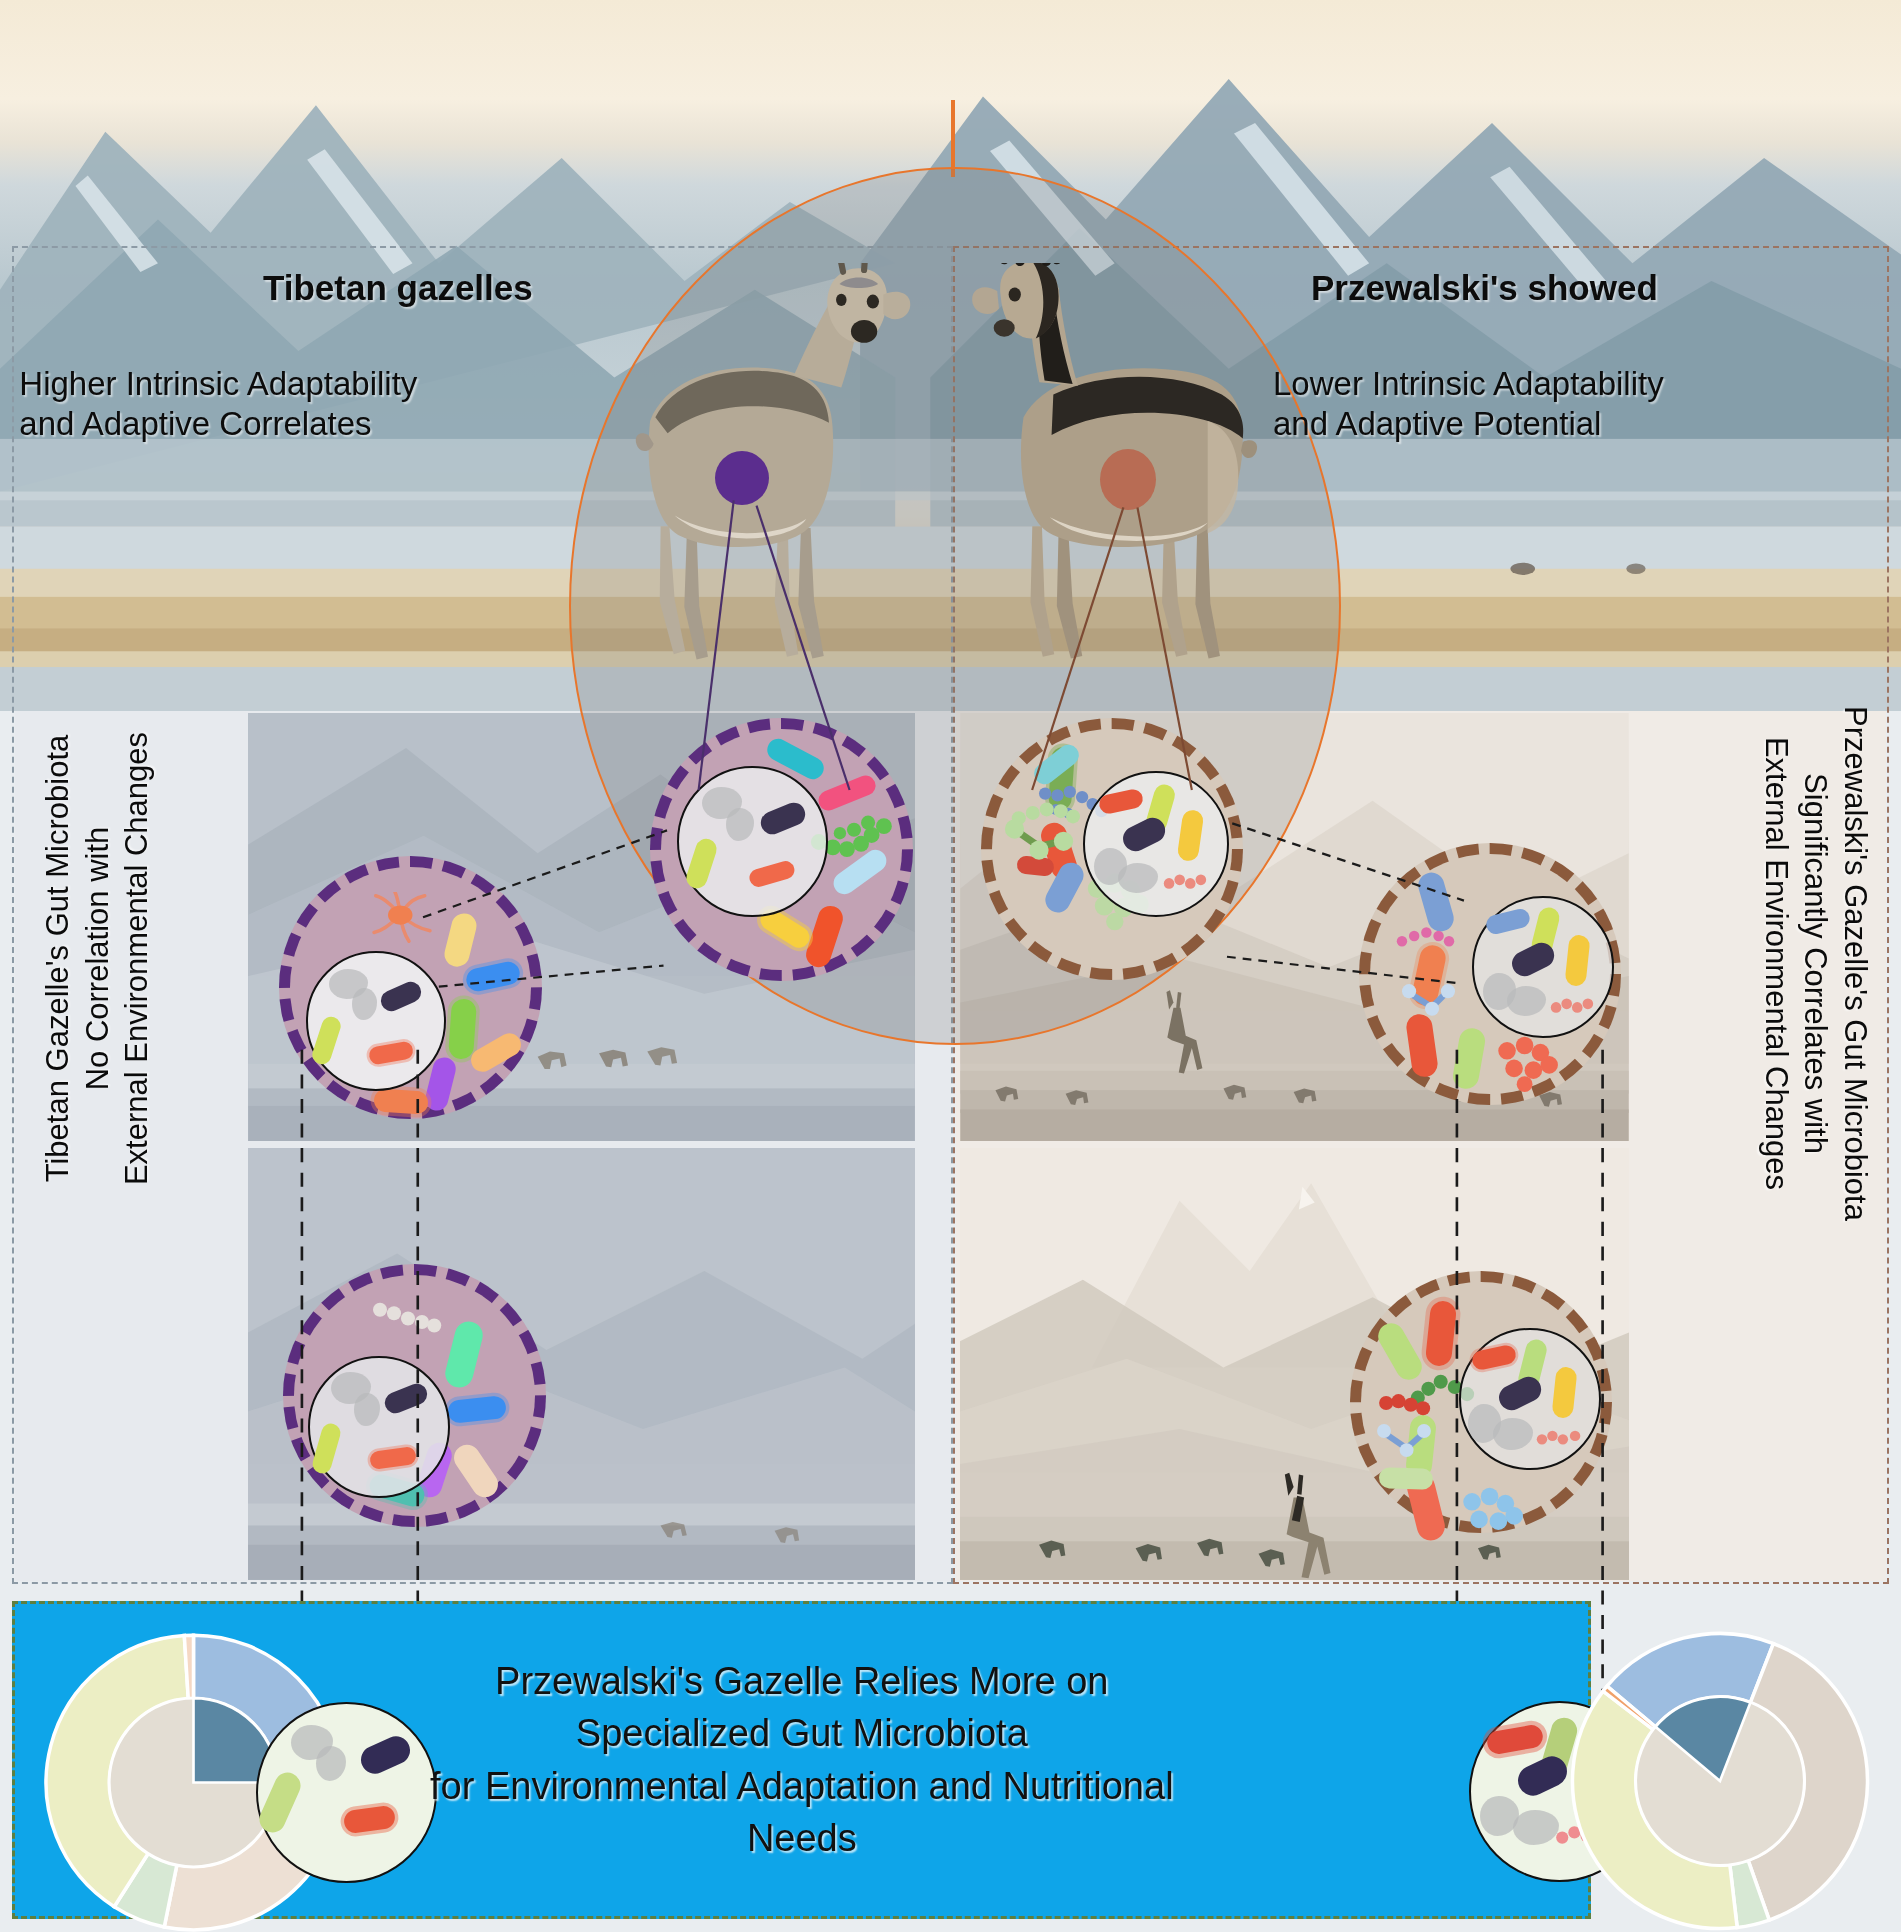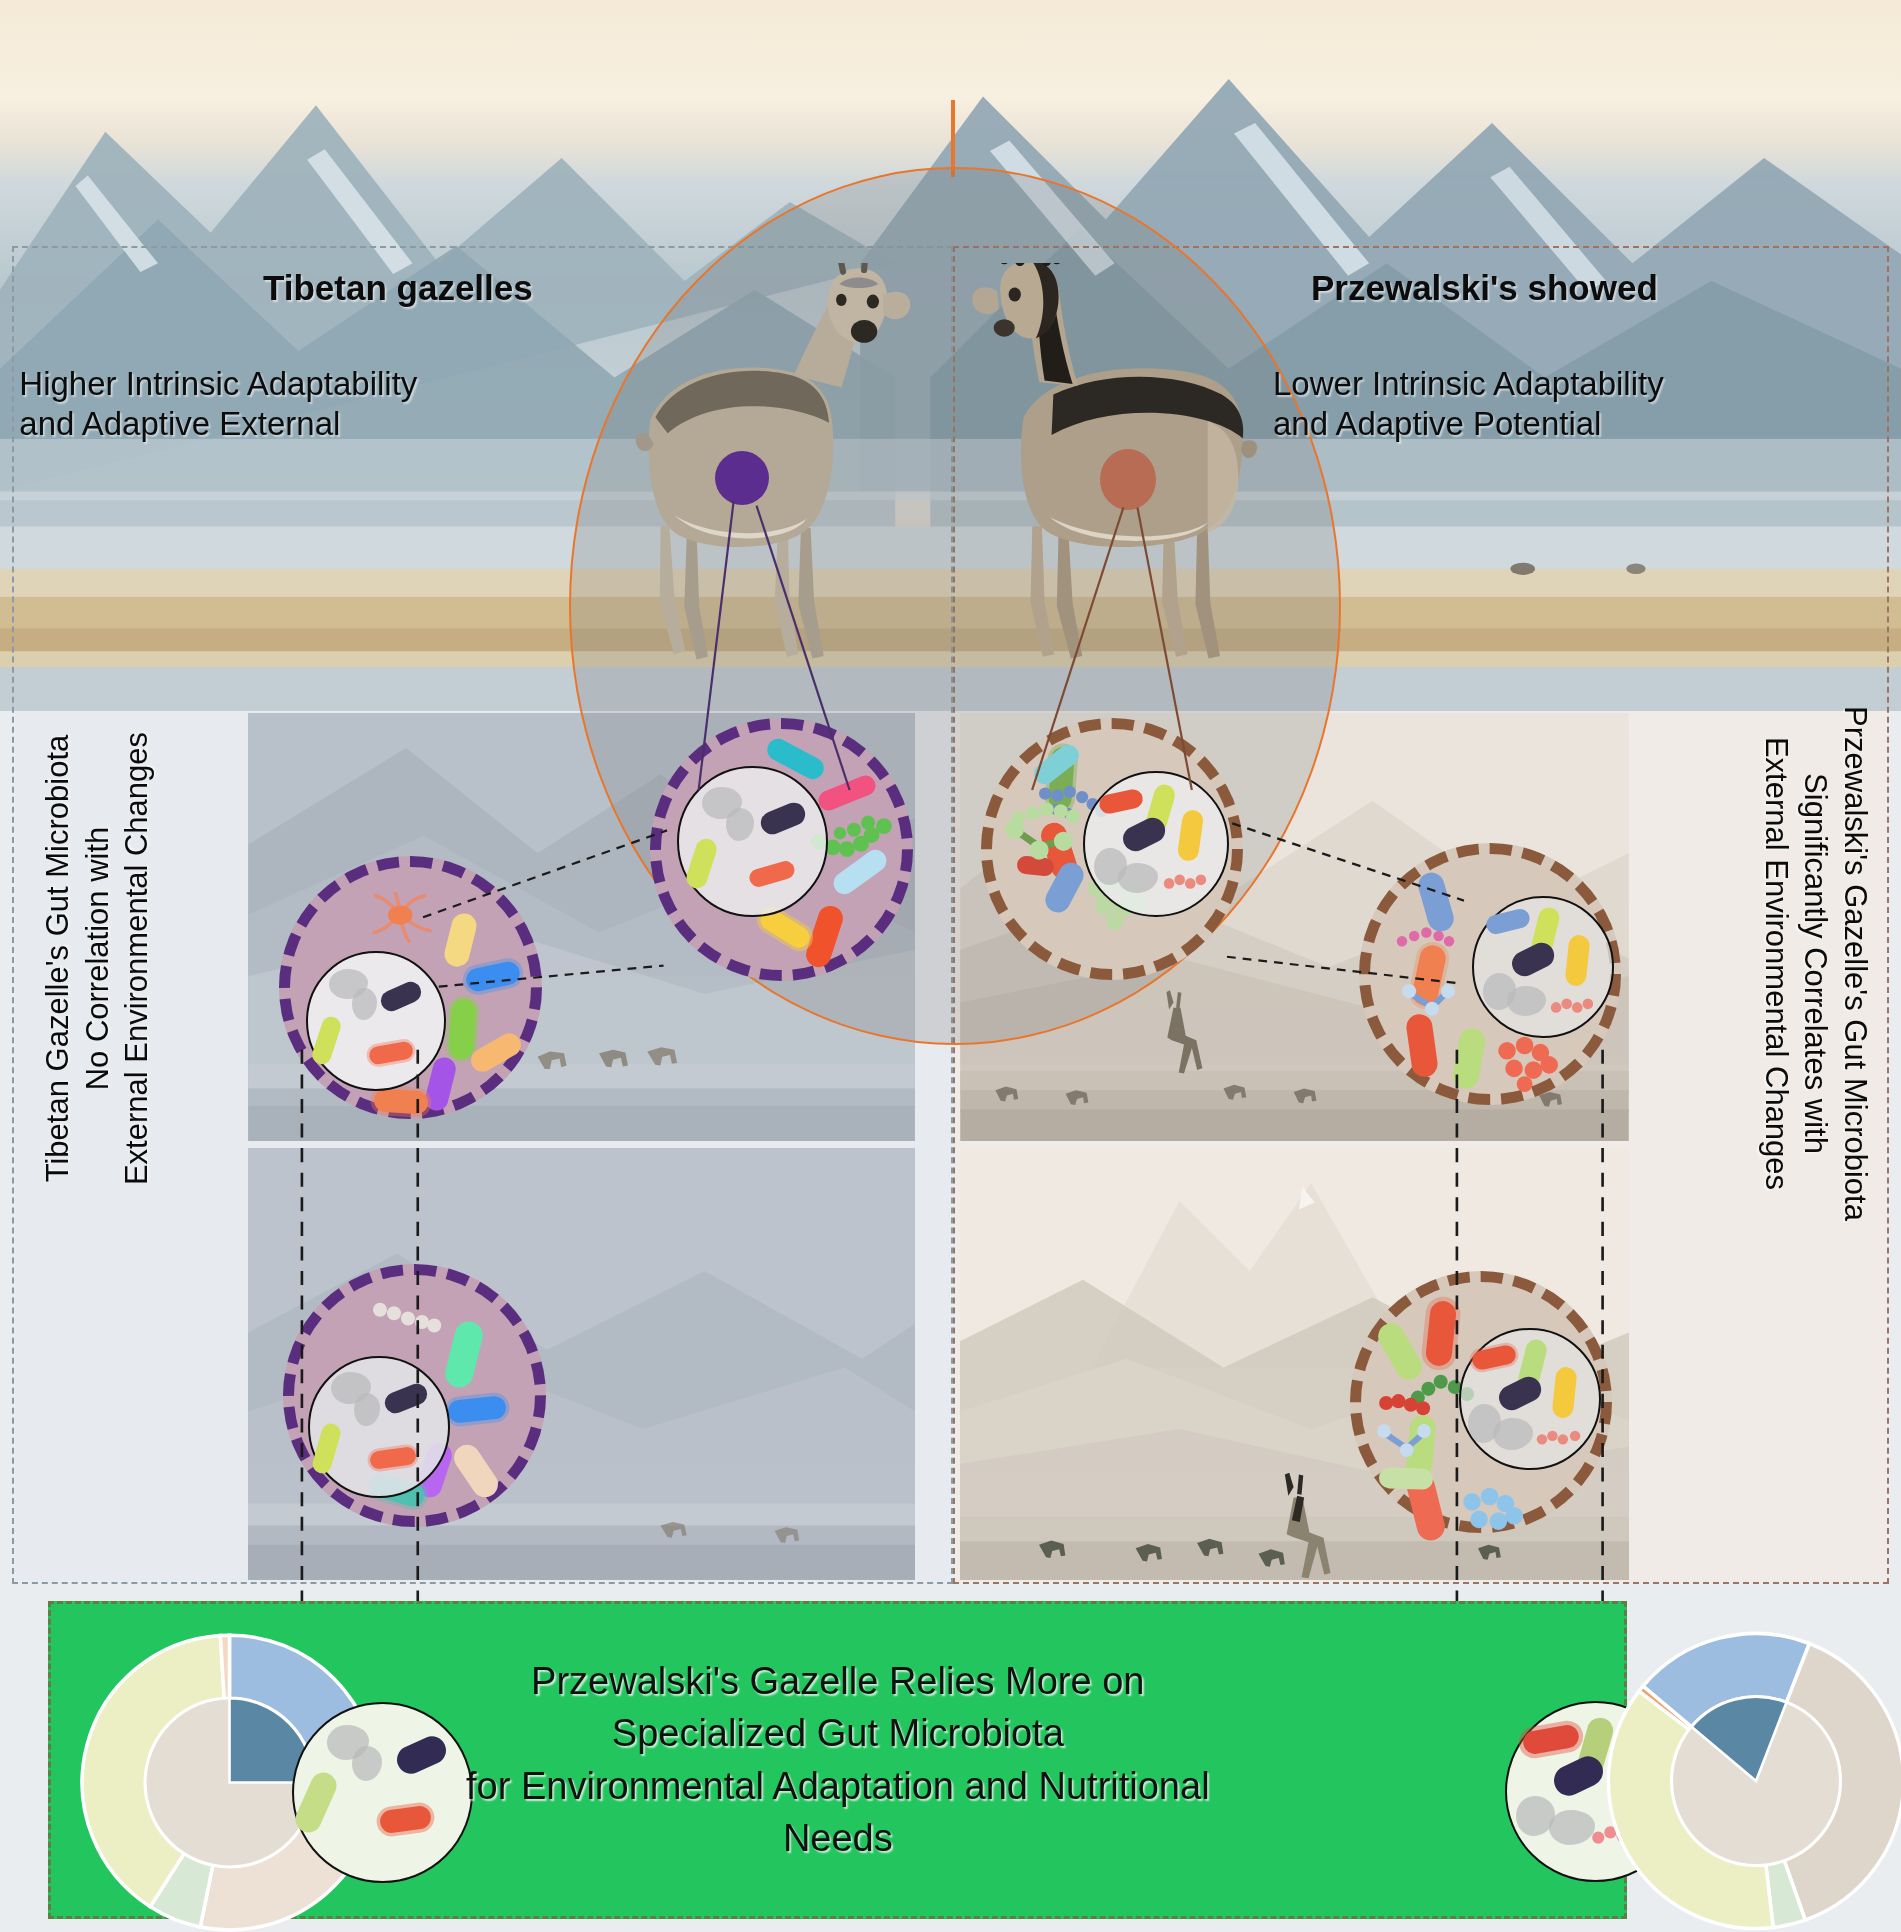--- a/index.html
+++ b/index.html
@@ -66,21 +66,21 @@
 
   
   .vcap{position:absolute;font-size:31px;line-height:1.28;color:#0b0b0b;
         text-shadow:1.3px 1.3px 1.8px rgba(255,255,255,.6);white-space:pre-line;text-align:center;}
   .vcap-l{left:-209px;top:899px;width:614px;transform:rotate(-90deg);}
   .vcap-r{left:1508px;top:904px;width:614px;transform:rotate(90deg);}
 
   
   .green-panel{
     position:absolute;left:12.3px;top:1601px;width:1579px;height:318px;
-    background:#22c55e;border:3.5px dashed #5d7f40;margin-left:36px;
+    background:#0ea5e9;border:3.5px dashed #5d7f40;
   }
   .green-text{
     position:absolute;left:50%;top:50%;transform:translate(-50%,-50%);
     text-align:center;font-size:38px;line-height:1.38;color:#111;white-space:pre-line;
     text-shadow:1.8px 1.8px 1.8px rgba(255,255,255,.75);
   }
 
   
   .mcircle{position:absolute;border-radius:50%;}
   .mc-purple{background:#c2a2b4;border:11.4px dashed #5b2d7e;}
@@ -241,21 +241,21 @@
       </g>
     </svg>
   </div>
 
   <div class="stem"></div>
   <div class="big-ellipse"></div>
 
 
   <div class="lbl sp-name" style="left:263px;top:268px;">Tibetan gazelles</div>
   <div class="lbl sp-sub" style="left:19.3px;top:364px;white-space:pre-line;">Higher Intrinsic Adaptability
-and Adaptive External</div>
+and Adaptive Correlates</div>
 
   <div class="lbl sp-name" style="left:1311px;top:268px;">Przewalski's showed</div>
   <div class="lbl sp-sub" style="left:1273px;top:364px;white-space:pre-line;width:606px;">Lower Intrinsic Adaptability
 and Adaptive Potential</div>
 
   <div class="gz" style="left:606px;top:263px;">
     <svg width="325" height="421" viewBox="0 0 370 480">
 
       <path d="M62,300 l10,0 l6,84 l12,58 l-13,4 l-16,-60 Z" fill="#b7ad9c"></path>
       <path d="M92,305 l11,0 l3,86 l10,58 l-13,3 l-14,-60 Z" fill="#a79d8d"></path>

